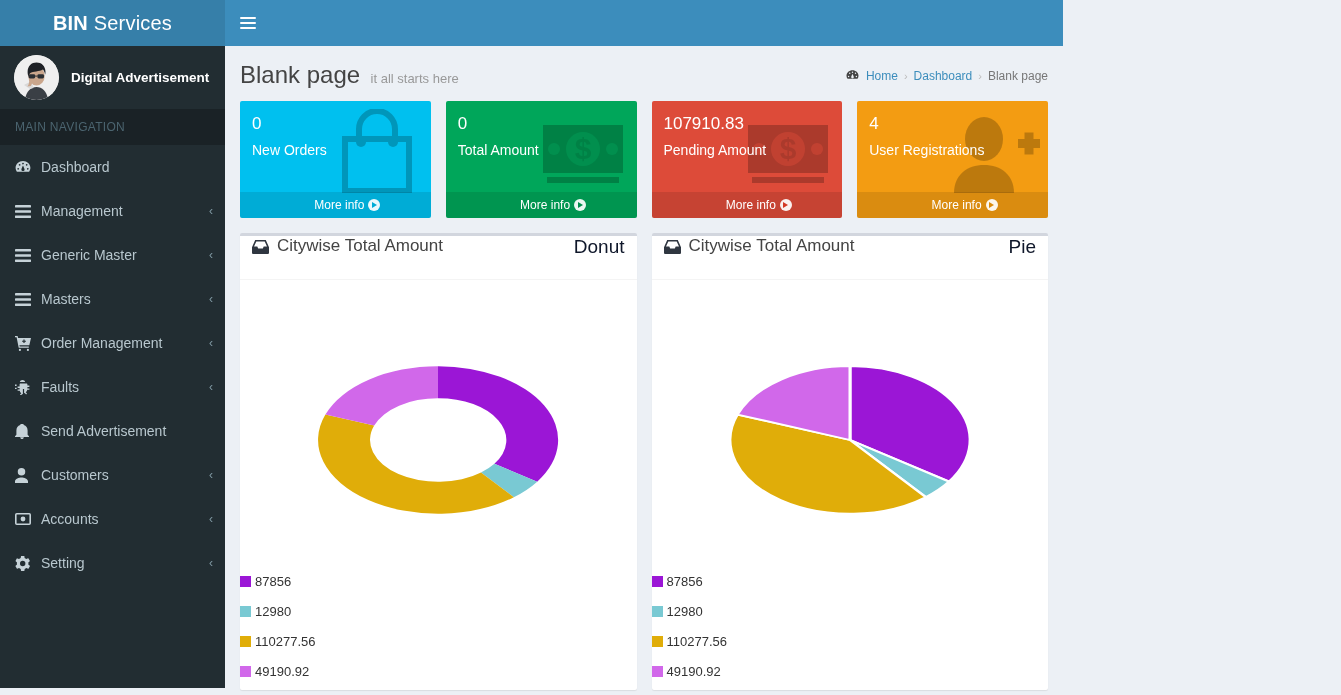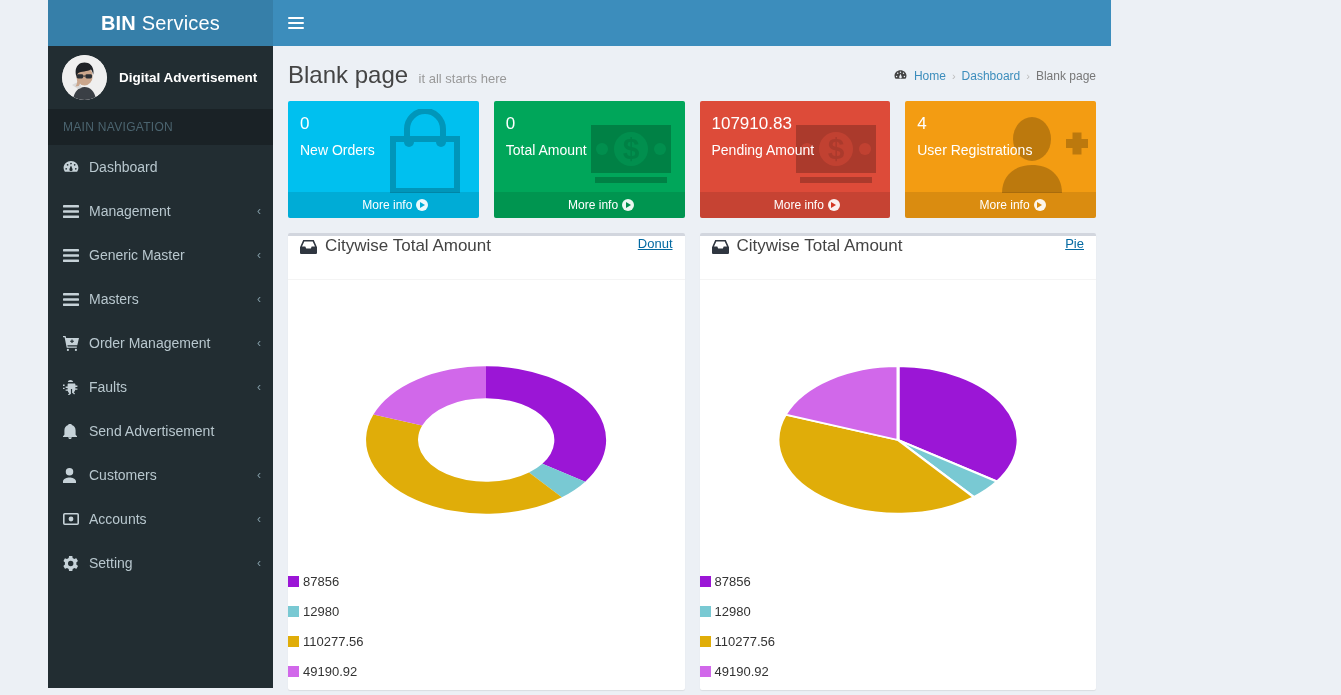--- a/index.html
+++ b/index.html
@@ -2,21 +2,21 @@
 <html><head>
 <meta charset="utf-8">
 <style>
   * { box-sizing: border-box; margin: 0; padding: 0; }
   html, body {
     width: 1341px; height: 695px;
     font-family: "Liberation Sans", sans-serif;
     background: #ecf0f5;
     overflow: hidden;
   }
-  .app { position: relative; width: 1063px; height: 695px; margin-left: 48px; }
+  .app { position: relative; width: 1063px; height: 695px; }
 
   
   .logo-bar {
     position: absolute; left: 0; top: 0; width: 225px; height: 46px;
     background: #367fa9; color: #fff;
     display: flex; align-items: center; justify-content: center;
     font-size: 20px; letter-spacing: .2px;
   }
   .logo-bar .b { font-weight: bold; }
   .logo-bar .s { font-weight: 300; }
@@ -119,21 +119,21 @@
     background: #fff; border-top: 3px solid #d2d6de; border-radius: 2px;
     box-shadow: 0 1px 1px rgba(0,0,0,.08);
     height: 457px; position: relative; overflow: hidden;
   }
   .panel-heading {
     height: 44px; display: flex; align-items: flex-start; padding: 0 12px;
     border-bottom: 1px solid #f4f4f4;
   }
   .panel-title { font-size: 17px; color: #444; font-weight: 300; display: flex; align-items: center; }
   .panel-title .inbox-ico { margin-right: 8px; display: inline-flex; }
-  .panel-tools { margin-left: auto; font-size: 13px; color: #0369a1; font-weight: 300; text-decoration: underline; }
+  .panel-tools { margin-left: auto; font-size: 19px; color: #0f172a; font-weight: 300; }
   .panel-body { padding: 10px; height: 410px; position: relative; }
   .chart-area { height: 300px; display: flex; align-items: center; justify-content: center; }
   .legend { position: absolute; left: 0; right: 8px; bottom: 0; padding: 0 16px 4px 0; }
   .legend-item { display: flex; align-items: center; height: 30px; font-size: 13px; color: #333; }
   .legend-swatch { width: 11px; height: 11px; margin-right: 4px; flex: 0 0 auto; }
 </style>
 </head>
 <body>
 
 <div class="app">

